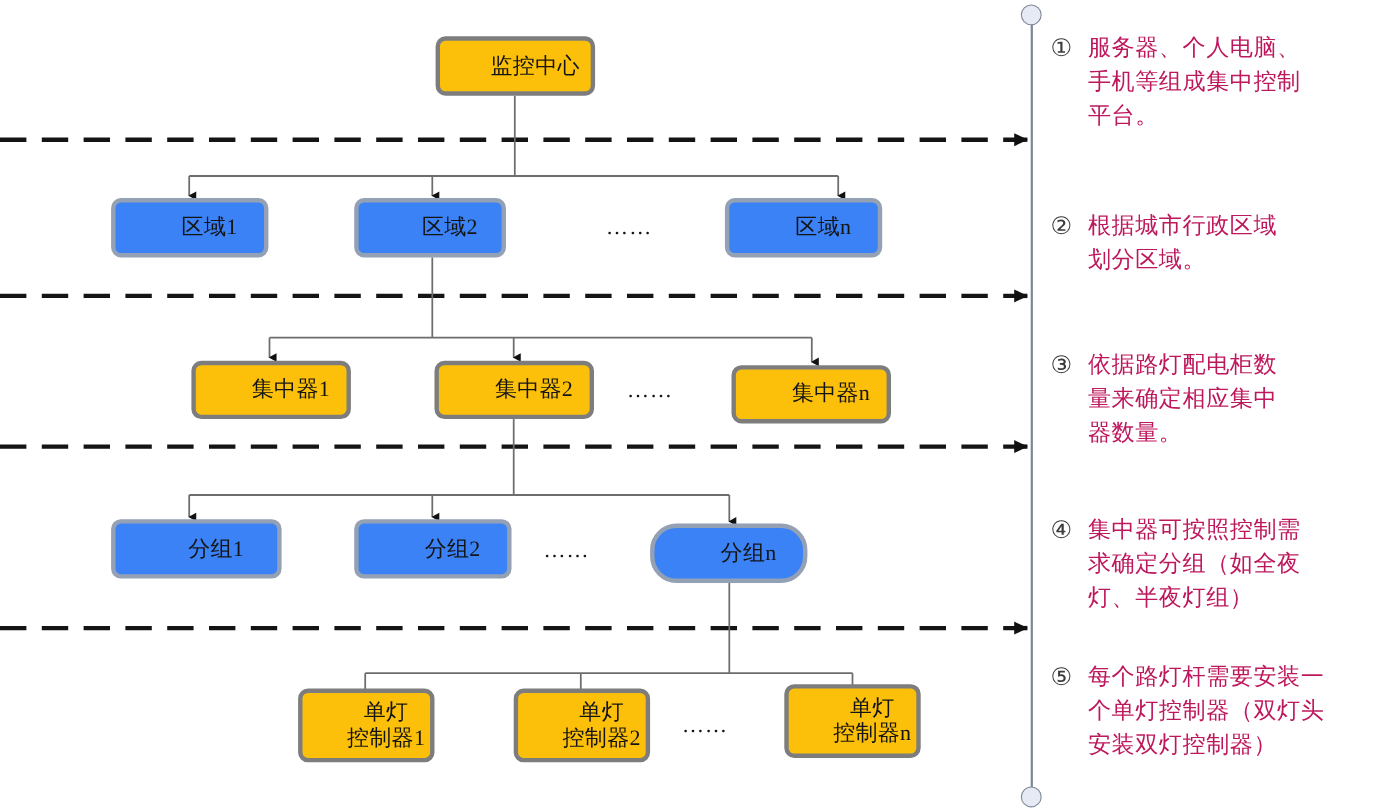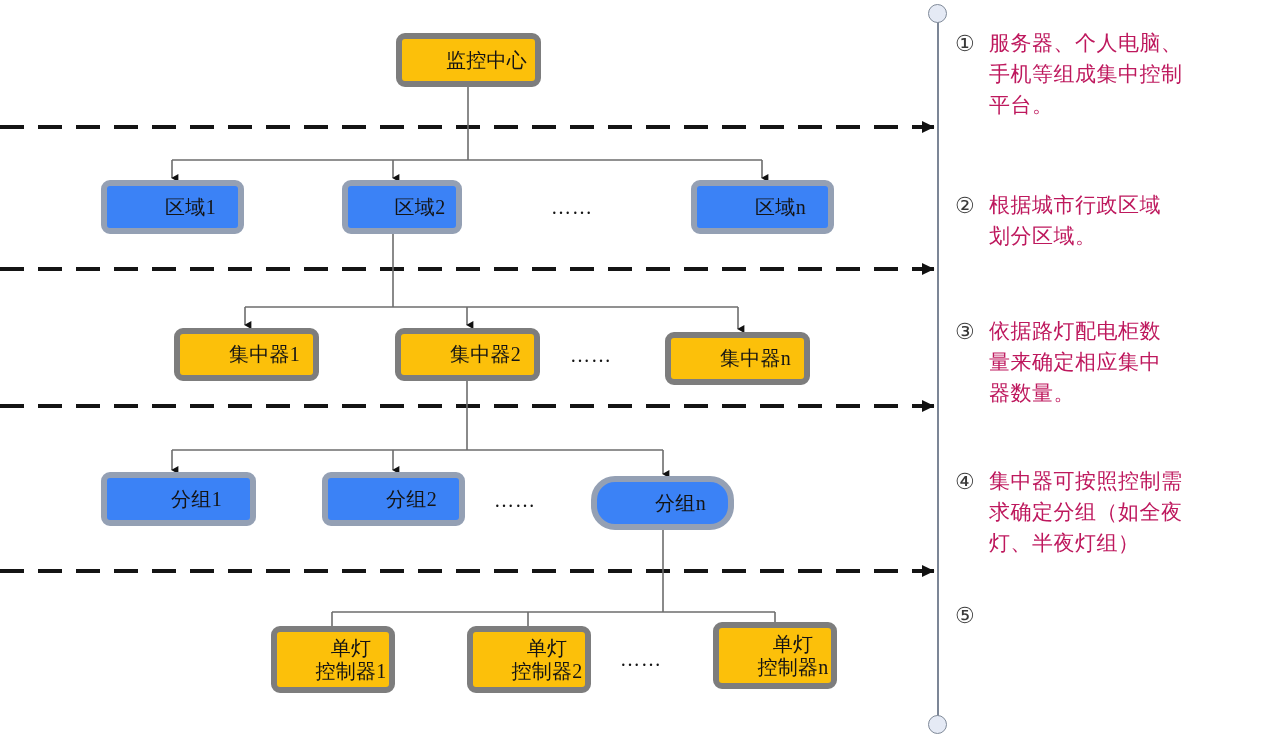--- a/index.html
+++ b/index.html
@@ -23,21 +23,21 @@
     position: absolute;
     left: 0; top: 0;
     width: 1269px;
     height: 738px;
     pointer-events: none;
   }
   .node {
     position: absolute;
     box-sizing: border-box;
     border-radius: 9px;
-    border: 6px solid #404040;
+    border: 4px solid #404040;
     display: flex;
     align-items: center;
     justify-content: center;
     text-align: center;
     font-family: "Liberation Serif", "DejaVu Serif", serif;
     font-size: 20px;
     line-height: 1.12;
     color: #141414;
     letter-spacing: 0.3px;
     white-space: pre-line;
@@ -157,22 +157,22 @@
       <line x1="938" y1="14" x2="938" y2="724"></line>
     </g>
   </svg>
 
   <div class="rail-dot" style="left:928px; top:4px;"></div>
   <div class="rail-dot" style="left:928px; top:715px;"></div>
 
   <div class="node orange" style="left:396px; top:33px; width:145px; height:54px;">监控中心</div>
 
   <div class="node blue" style="left:101px; top:180px; width:143px; height:54px;">区域1</div>
-  <div class="node blue" style="left:322px; top:180px; width:120px; height:54px;margin-left:20px;">区域2</div>
-  <div class="node blue" style="left:691px; top:180px; width:143px; height:54px;">区域n</div>
+  <div class="node blue" style="left:322px; top:180px; width:138px; height:54px;">区域2</div>
+  <div class="node blue" style="left:659px; top:180px; width:143px; height:54px;">区域n</div>
   <div class="ellipsis" style="left:551px; top:196px;">……</div>
 
   <div class="node orange" style="left:174px; top:328px; width:145px; height:53px;">集中器1</div>
   <div class="node orange" style="left:395px; top:328px; width:145px; height:53px;">集中器2</div>
   <div class="node orange" style="left:665px; top:332px; width:145px; height:53px;">集中器n</div>
   <div class="ellipsis" style="left:570px; top:344px;">……</div>
 
   <div class="node blue" style="left:101px; top:472px; width:155px; height:54px;">分组1</div>
   <div class="node blue" style="left:322px; top:472px; width:143px; height:54px;">分组2</div>
   <div class="node blue" style="left:591px; top:476px; width:143px; height:54px;border-radius:24px;">分组n</div>
@@ -210,17 +210,20 @@
 
     <div class="legend-item" style="top:466px;">
       <div class="legend-num">④</div>
       <div class="legend-text">集中器可按照控制需
 求确定分组（如全夜
 灯、半夜灯组）</div>
     </div>
 
     <div class="legend-item" style="top:600px;">
       <div class="legend-num">⑤</div>
+      <div class="legend-text">每个路灯杆需要安装一
+个单灯控制器（双灯头
+安装双灯控制器）</div>
     </div>
 
   </div>
 
 </div>
 
 </body></html>

